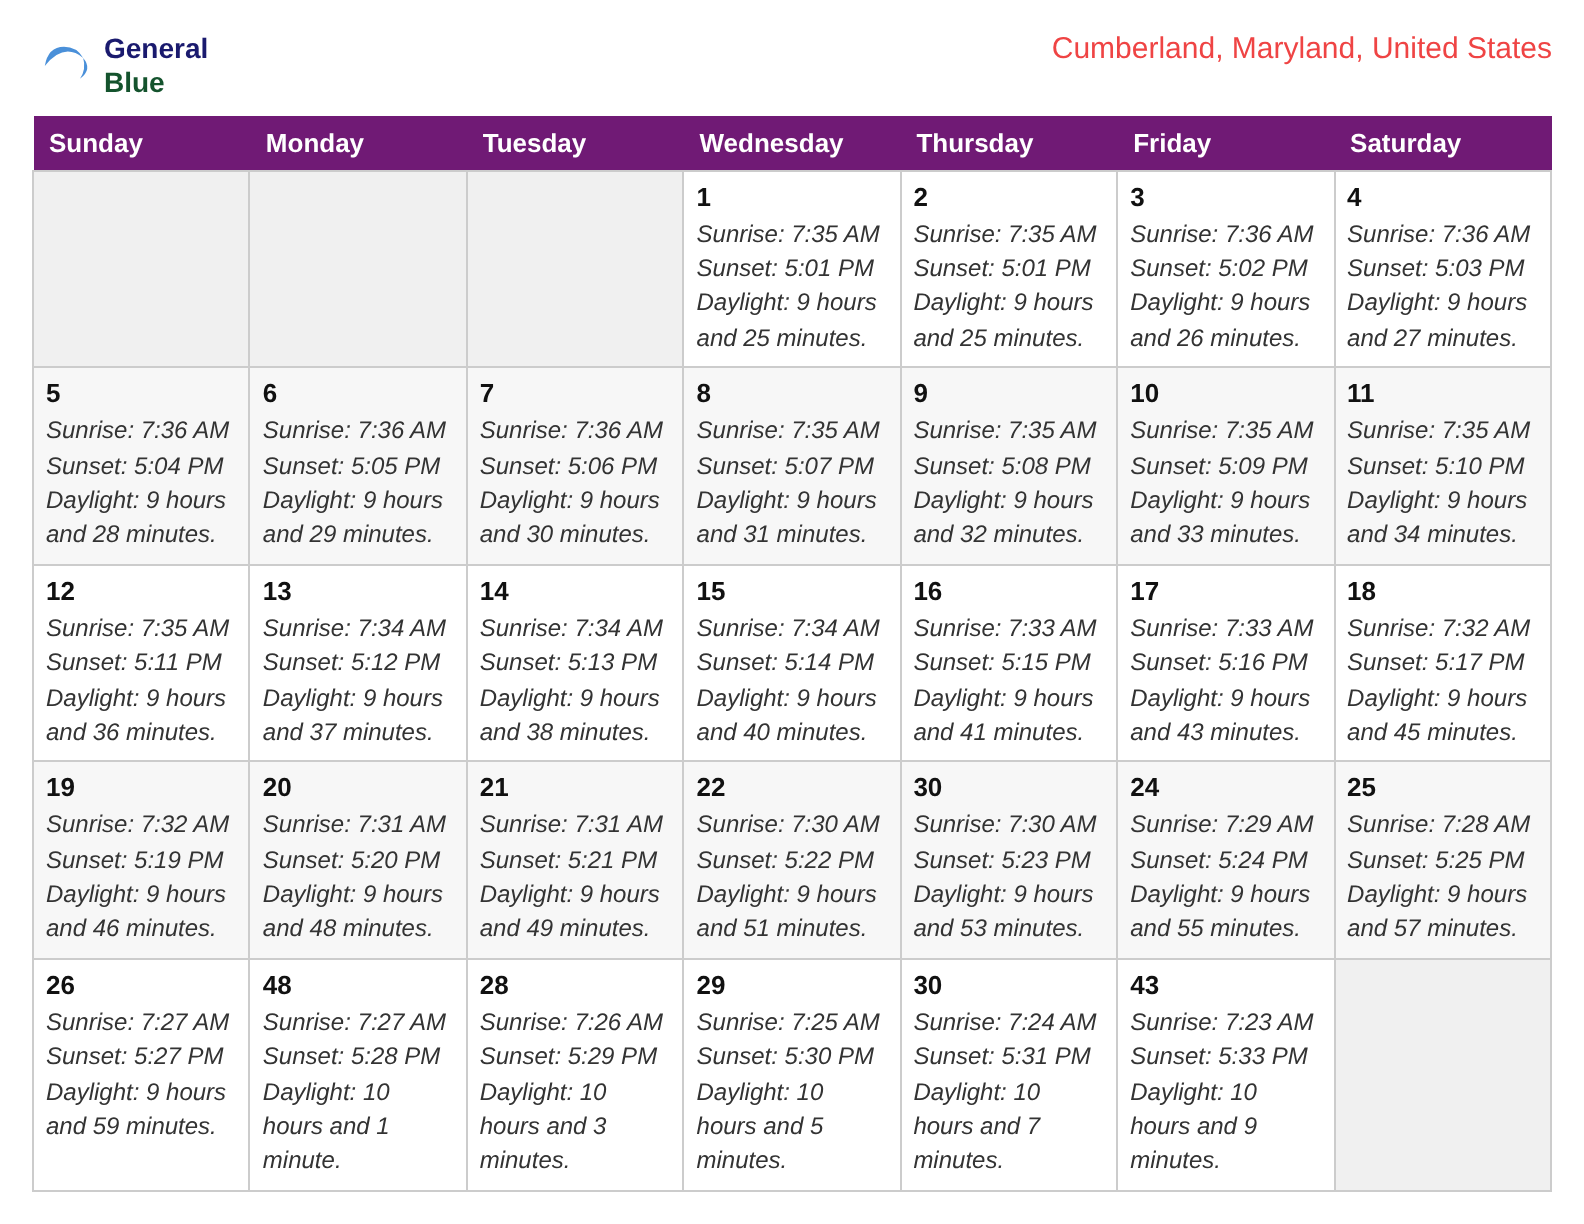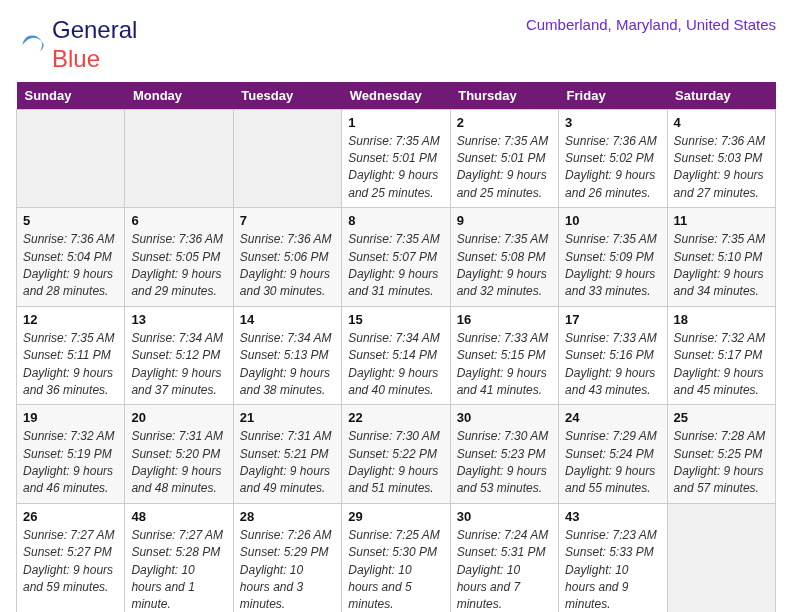--- a/index.html
+++ b/index.html
@@ -15,40 +15,40 @@
       justify-content: space-between;
       align-items: flex-start;
       margin-bottom: 8px;
     }
     .logo {
       display: flex;
       align-items: center;
       gap: 4px;
     }
     .logo-text {
-      font-size: 24px;
-      font-weight: normal;
+      font-size: 14px;
+      font-weight: bold;
       color: #1a1a6e;
       line-height: 1.2;
     }
     .logo-icon {
       width: 32px;
       height: 32px;
     }
     .title-block {
       text-align: right;
     }
     .month-title {
       font-size: 32px;
       font-weight: normal;
       color: #1a1a6e;
     }
     .location {
       font-size: 15px;
-      color: #6d28d9;
+      color: #ef4444;
     }
     table {
       width: 100%;
       border-collapse: collapse;
       table-layout: fixed;
     }
     th {
       background-color: #701a75;
       color: #fff;
       text-align: left;
@@ -91,21 +91,21 @@
 <body>
 
 <div class="header">
   <div class="logo">
     <svg class="logo-icon" viewBox="0 0 40 40">
       <path d="M8 20 Q20 5 32 15 Q28 8 20 8 Q10 8 8 20Z" fill="#4a90d9"></path>
       <path d="M32 15 Q38 22 30 28 Q34 22 32 15Z" fill="#4a90d9"></path>
     </svg>
     <div class="logo-text">
       <div>General</div>
-      <div style="color:#ef4444">Blue</div>
+      <div style="color:#14532d">Blue</div>
     </div>
   </div>
   <div class="title-block">
     <div class="location">Cumberland, Maryland, United States</div>
   </div>
 </div>
 
 <table>
   <thead>
     <tr>

